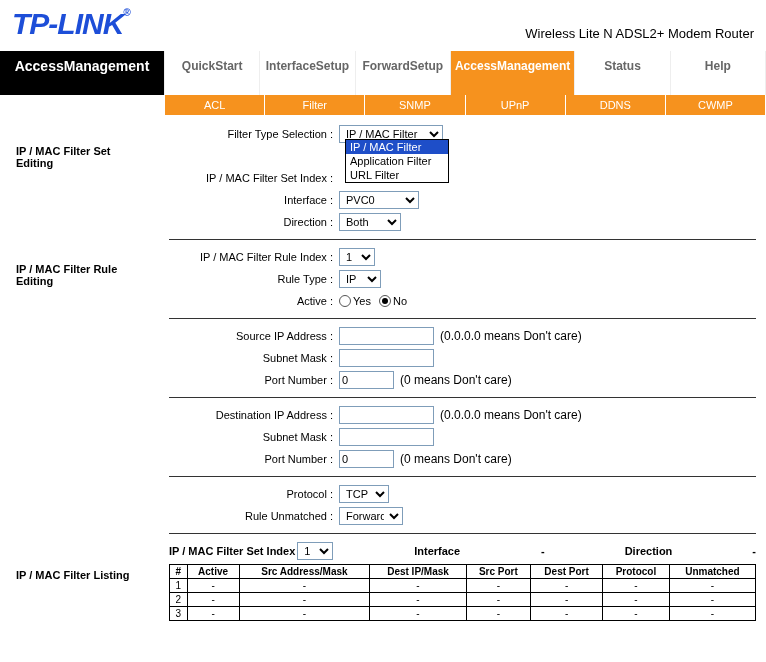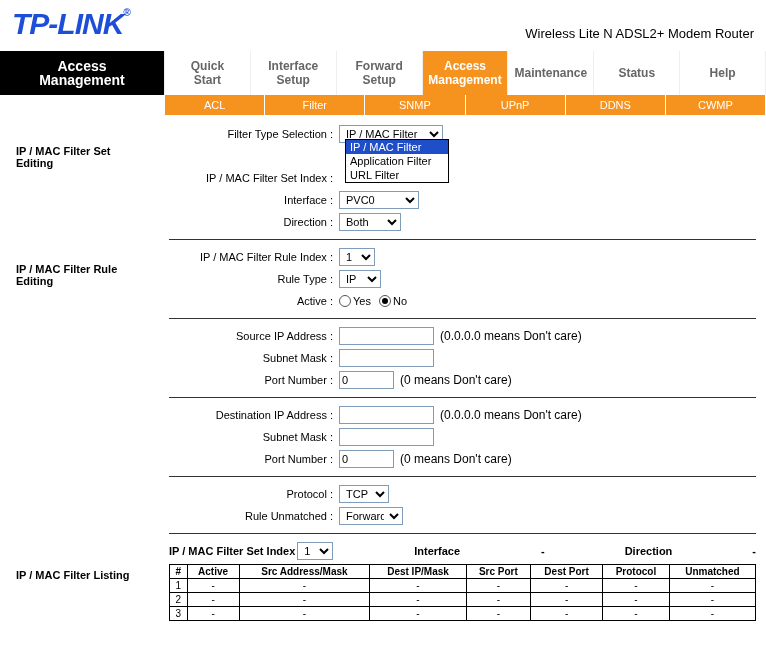--- a/index.html
+++ b/index.html
@@ -39,21 +39,20 @@
     text-align: center;
     padding: 8px 4px;
     color: #666;
     font-size: 12px;
     line-height: 14px;
     cursor: pointer;
     background: #fff;
     border-right: 1px solid #eee;
     height: 44px;
     display: flex;
-    flex-direction: column;
     justify-content: center;
     font-weight: bold;
   }
   .nav-left {
     background: #000;
     color: #fff;
     font-weight: bold;
     width: 165px;
     flex: 0 0 165px;
     font-size: 14px;
@@ -197,23 +196,20 @@
       <span>Interface</span>
       <span>Setup</span>
     </div>
   <div class="nav-cell">
       <span>Forward</span>
       <span>Setup</span>
     </div>
   <div class="nav-cell nav-active">
       <span>Access</span>
       <span>Management</span>
-    </div>
-  <div class="nav-cell">
-      <span>Maintenance</span>
     </div>
   <div class="nav-cell">
       <span>Status</span>
     </div>
   <div class="nav-cell">
       <span>Help</span>
     </div>
 </div>
 
 <div class="subnav">

